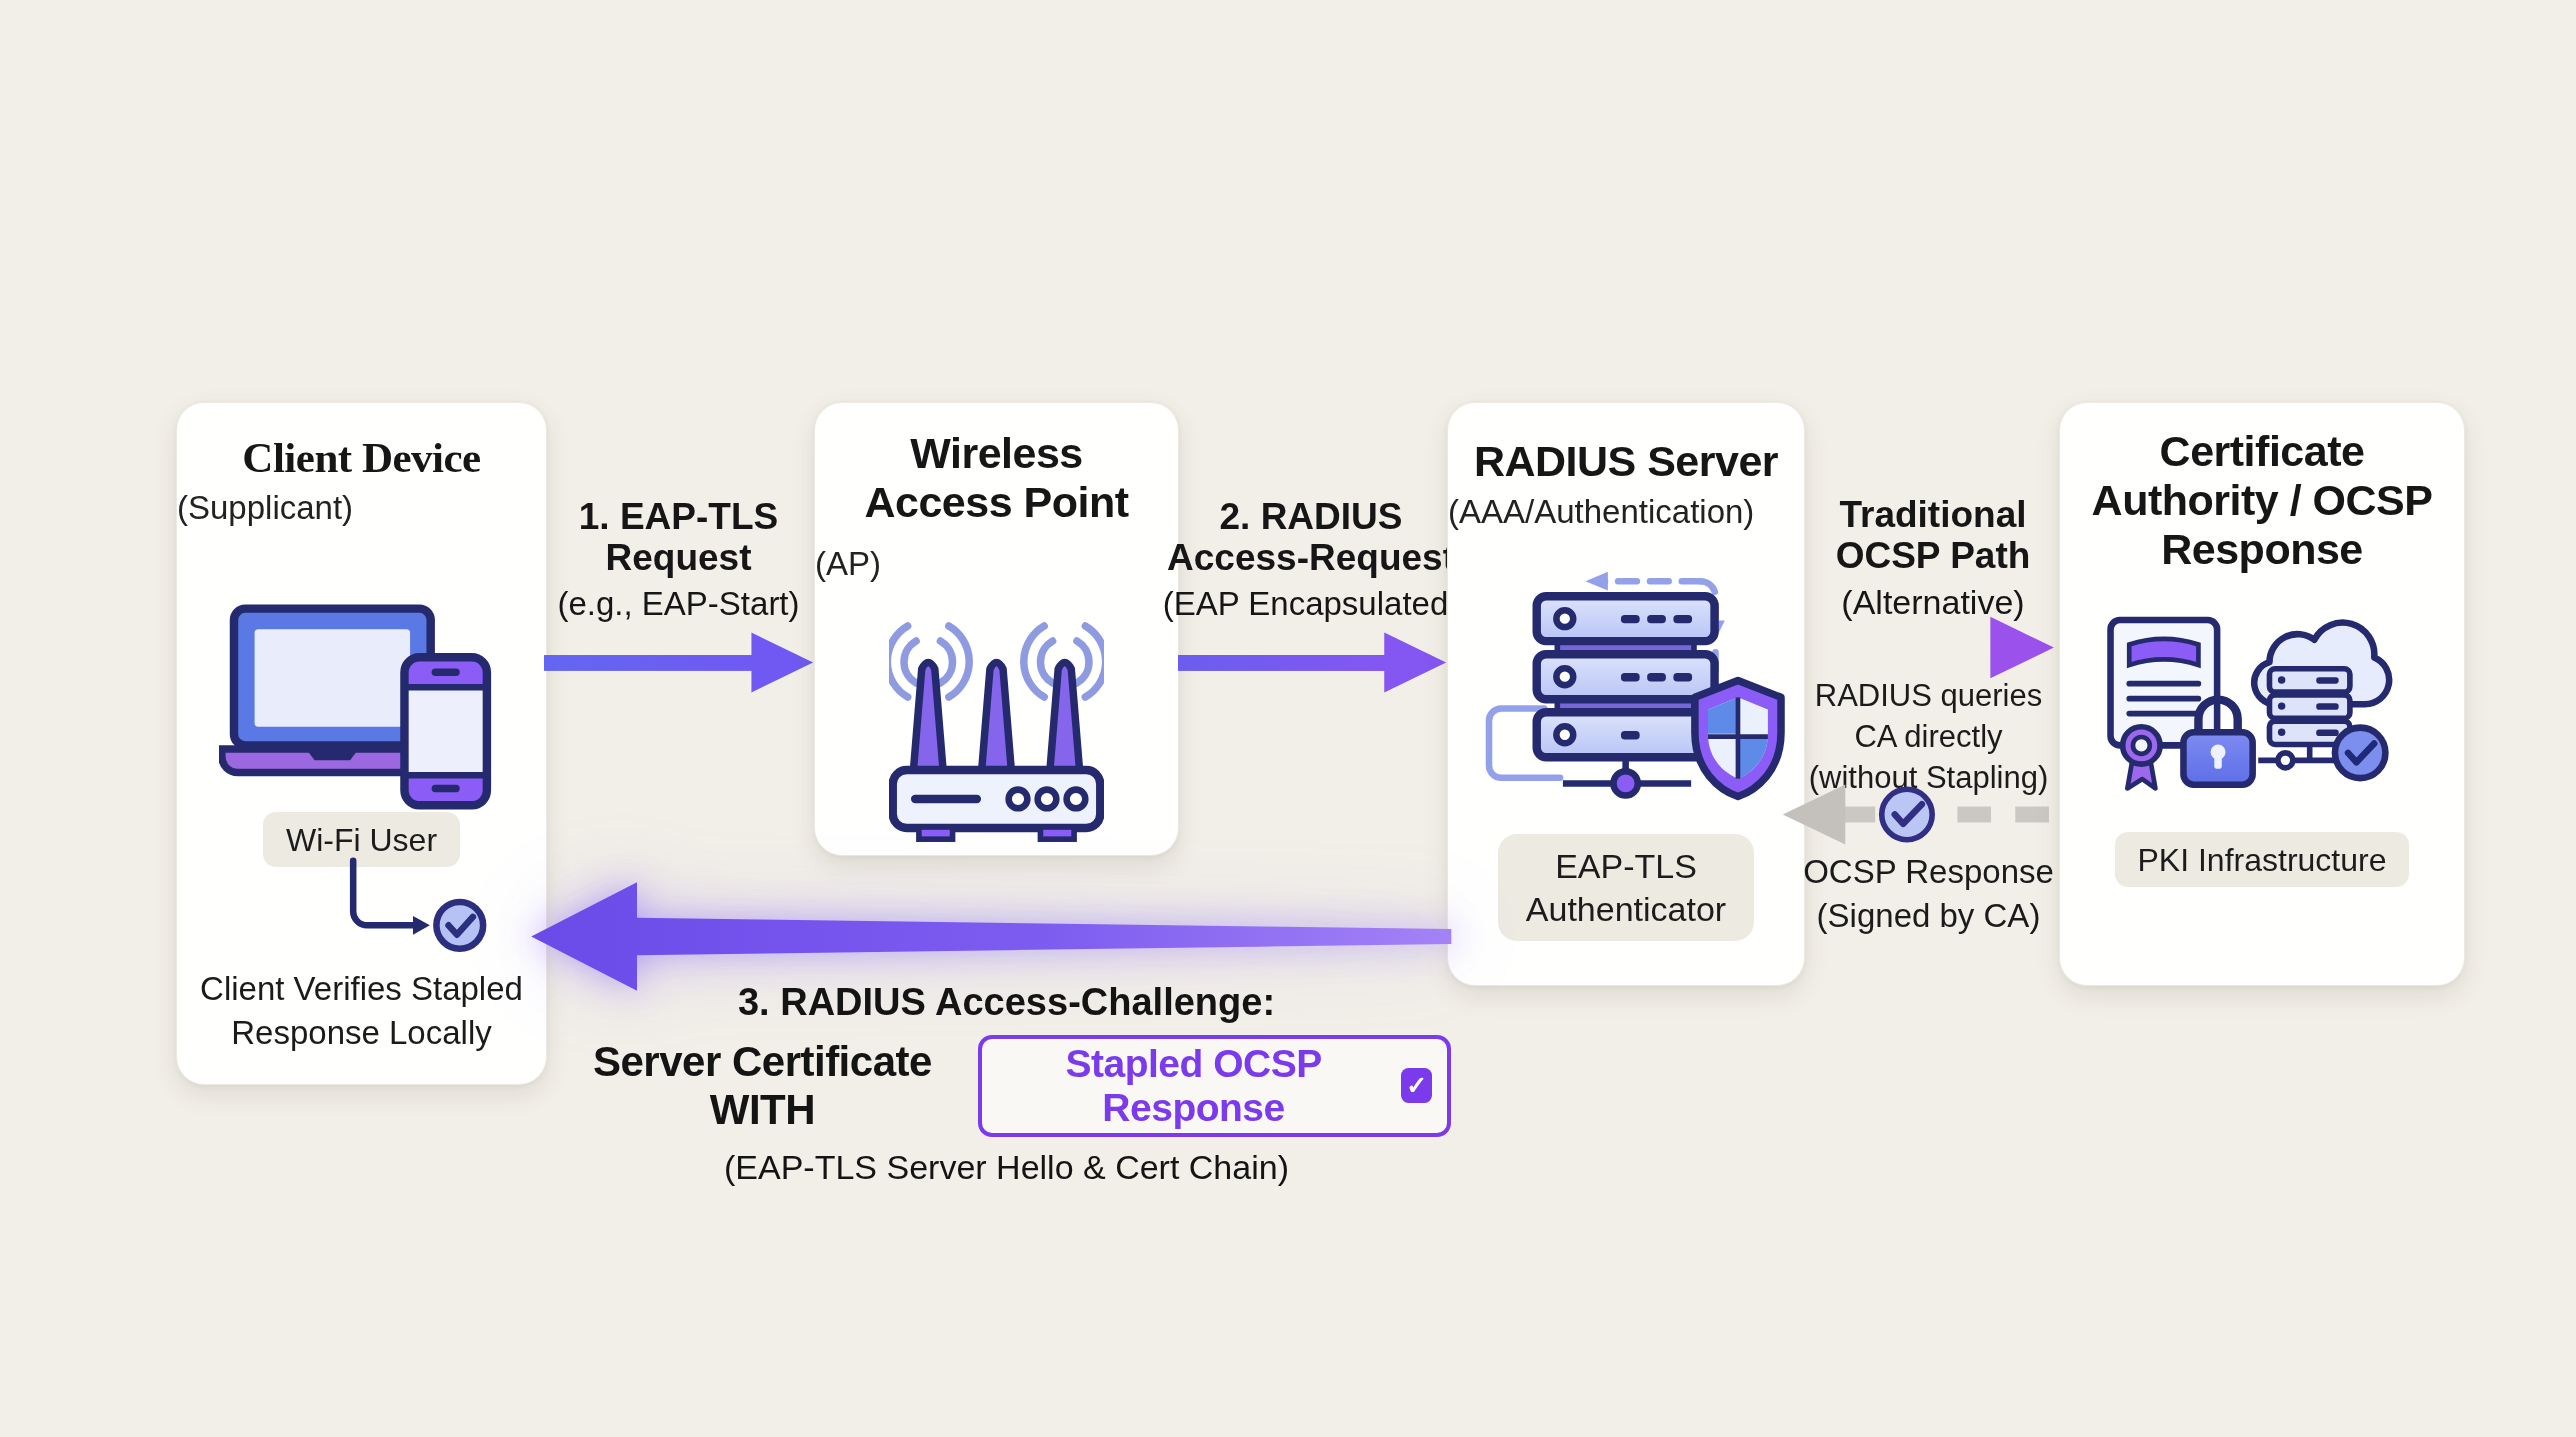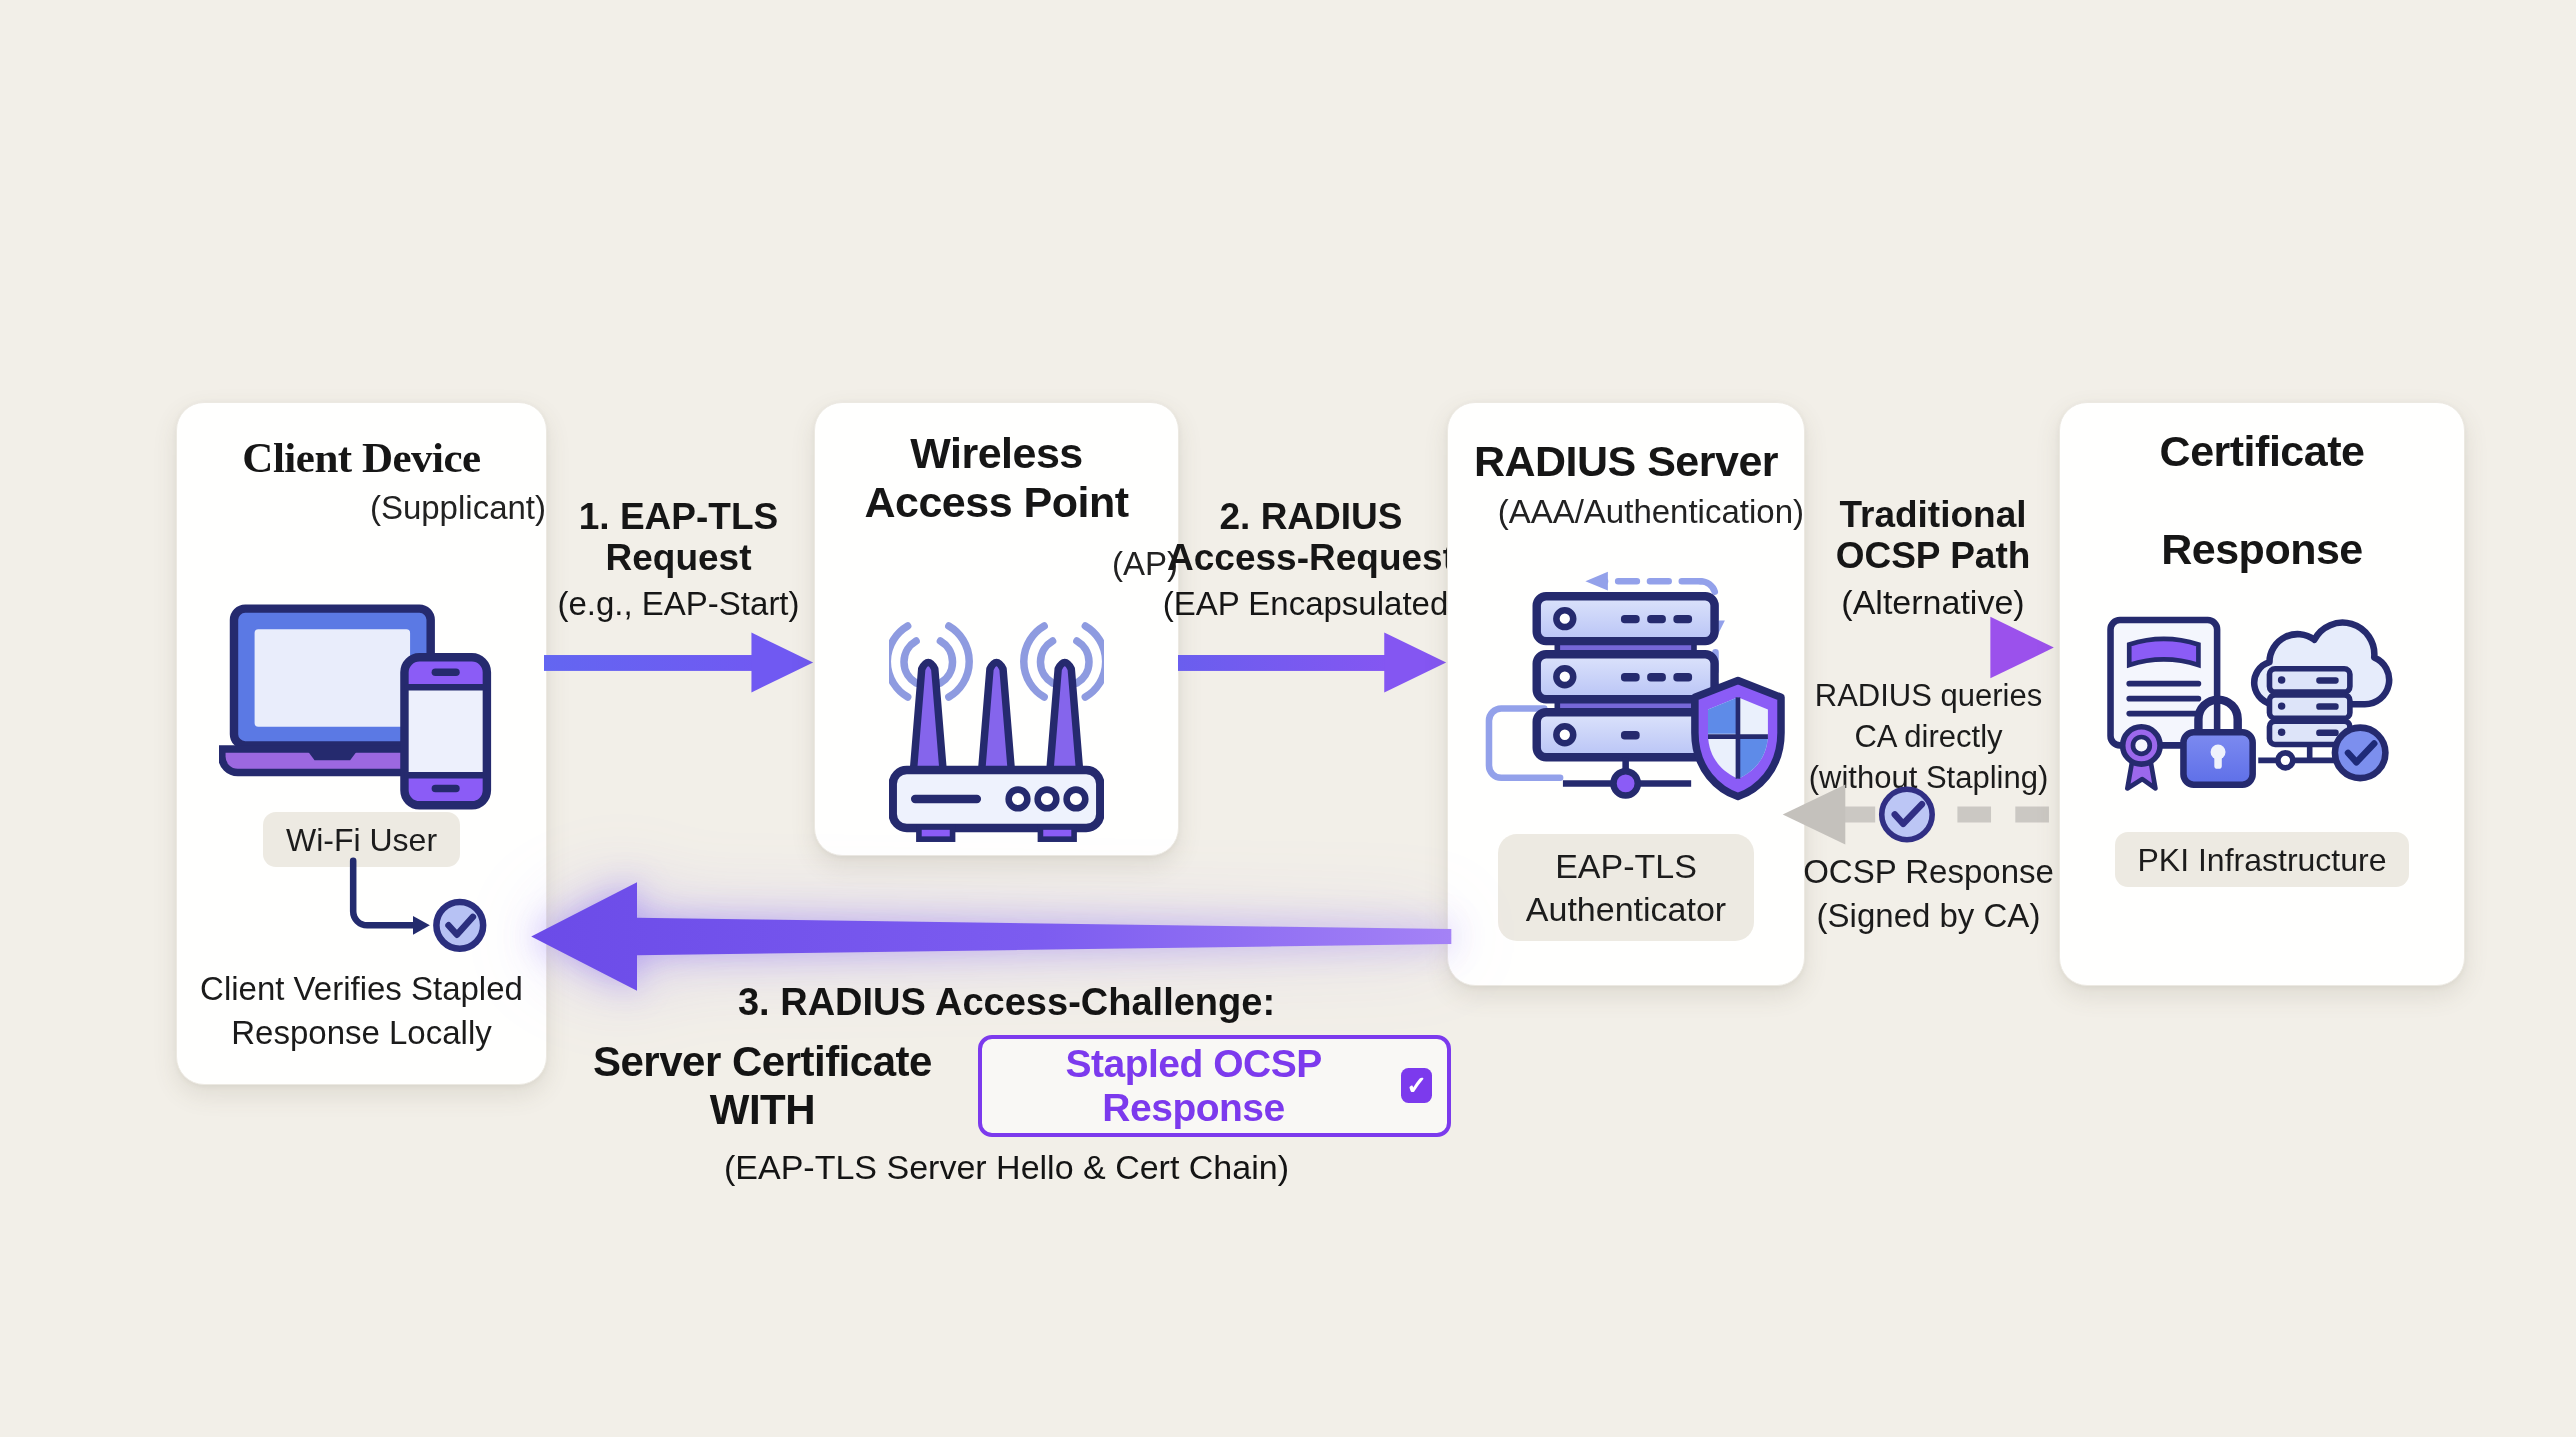--- a/index.html
+++ b/index.html
@@ -4,21 +4,21 @@
 <style>
   html,body{margin:0;padding:0;}
   body{font-family:"Liberation Sans",sans-serif;background:#F2EFE8;}
   .canvas{position:relative;width:2576px;height:1438px;background:#F2EFE8;overflow:hidden;}
   .abs{position:absolute;}
   .card{position:absolute;background:#FFFFFE;border-radius:28px;
         box-shadow:0 9.4px 24px rgba(90,80,60,.12), 0 1.9px 5.6px rgba(90,80,60,.06);
         border:0.9px solid #ECE9E2;}
   .card-title{position:absolute;left:0;width:100%;text-align:center;
         font-weight:bold;font-size:43px;line-height:1.14;color:#161616;letter-spacing:-0.5px;}
-  .card-sub{position:absolute;left:0;width:100%;text-align:right;
+  .card-sub{position:absolute;left:0;width:100%;text-align:left;
         font-size:33px;color:#222;}
   .lbl{position:absolute;text-align:center;color:#161616;}
   .lbl .b{font-weight:bold;font-size:37px;line-height:1.12;display:block;}
   .lbl .r{font-size:33px;line-height:1.25;display:block;margin-top:3.7px;}
   .note{position:absolute;text-align:center;color:#1b1b1b;font-size:31px;line-height:1.32;}
   .chip{display:inline-block;background:#EDEAE2;border-radius:13px;color:#1c1c1c;
         padding:7.5px 22.5px;font-size:32px;line-height:1.25;}
   .chipwrap{position:absolute;left:0;width:100%;text-align:center;}
   .bigglow{filter:drop-shadow(0 0 17px rgba(124,92,246,.45)) drop-shadow(0 0 39px rgba(124,92,246,.22));}
   .step3{position:absolute;left:562px;top:981px;width:889px;text-align:center;color:#141414;}
@@ -230,21 +230,21 @@
   </svg>
 
   <div class="note" style="left:1788px;top:850px;width:281px;font-size:33px;">
     <span>OCSP Response</span><br>
     <span>(Signed by CA)</span>
   </div>
 
   <div class="card" style="left:2059px;top:402px;width:404px;height:582px;">
     <div class="card-title" style="top:24px;">
       <span>Certificate</span><br>
-      <br>
+      <span>Authority / OCSP</span><br>
       <span>Response</span>
     </div>
 
     <svg class="abs" style="left:15px;top:202px;" width="374" height="220" viewBox="0 0 400 235">
       <rect x="38" y="16" width="114" height="134" rx="10" fill="#F4F6FD" stroke="#252A6E" stroke-width="7"></rect>
       <path d="M58 42 Q95 30 132 42 V64 Q95 52 58 64 Z" fill="#8B5CF6" stroke="#252A6E" stroke-width="5"></path>
       <g stroke="#252A6E" stroke-width="6" stroke-linecap="round">
         <line x1="58" y1="84" x2="132" y2="84"></line>
           <line x1="58" y1="100" x2="132" y2="100"></line>
           <line x1="58" y1="116" x2="132" y2="116"></line>

